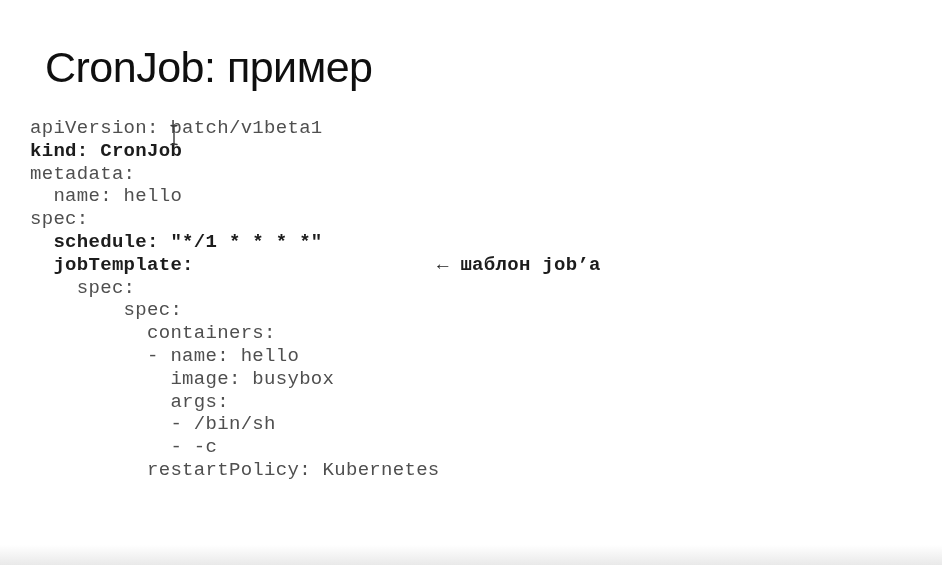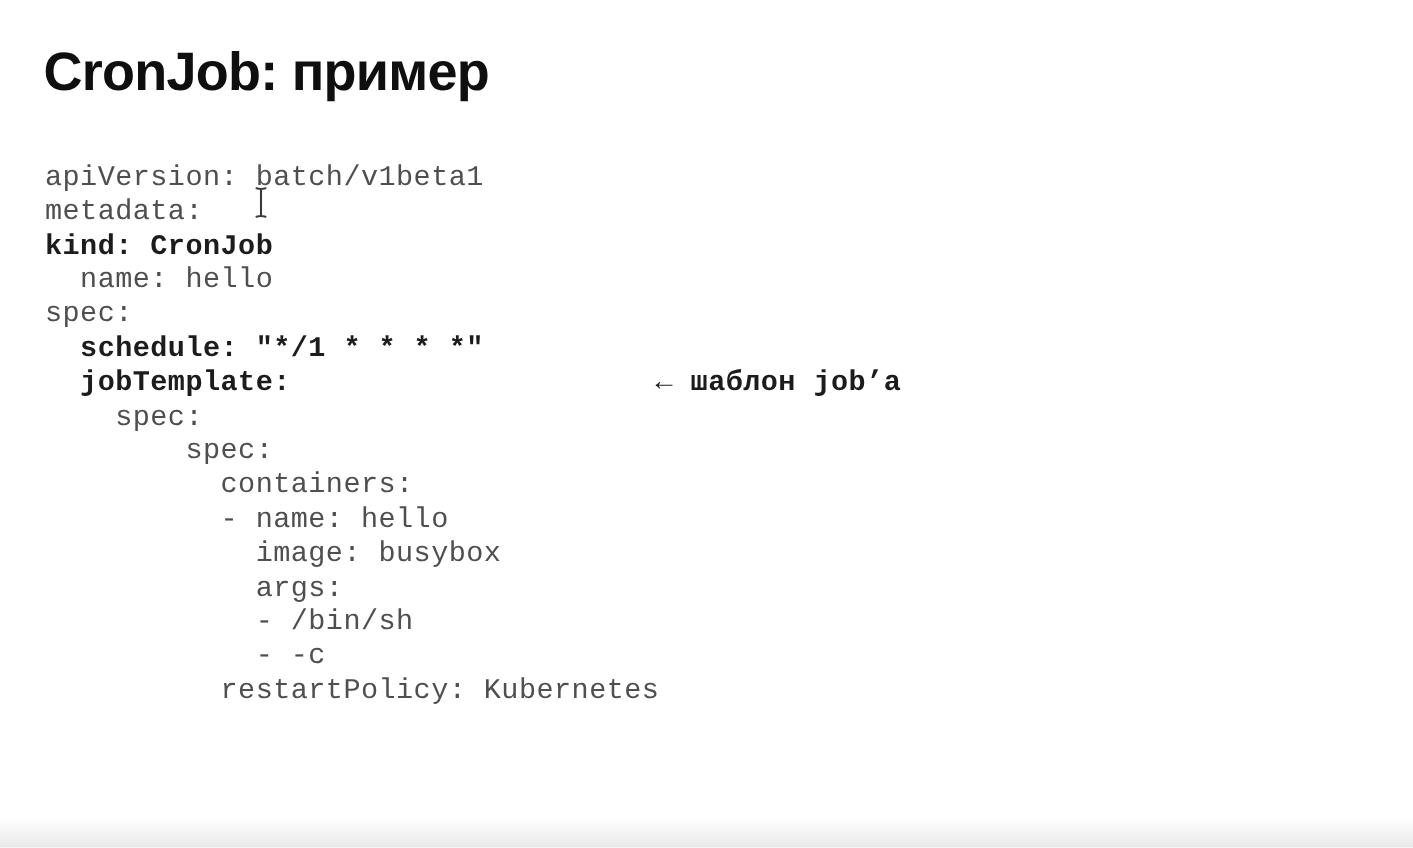--- a/index.html
+++ b/index.html
@@ -15,31 +15,31 @@
     font-family: "Liberation Sans", sans-serif;
   }
   .slide {
     position: absolute;
     inset: 0;
   }
   .slide-title {
     position: absolute;
     left: 29px;
     top: 27px;
-    margin: 0;
+    margin: 16px;
     font-family: "Liberation Sans", sans-serif;
-    font-weight: 700;
-    font-size: 36px;
+    font-weight: 400;
+    font-size: 43px;
     letter-spacing: -0.5px;
     color: #0f0f0f;
   }
   .code-block {
     position: absolute;
     left: 30px;
-    top: 107px;
+    top: 117px;
     font-family: "Liberation Mono", "DejaVu Sans Mono", monospace;
     font-size: 19px;
     line-height: 22.8px;
     letter-spacing: 0.3px;
     color: #4f4f4f;
   }
   .code-line {
     position: relative;
     white-space: pre;
     height: 22.8px;
@@ -77,22 +77,22 @@
 </style>
 </head>
 <body>
 
 <div class="slide">
 
   <h1 class="slide-title">CronJob: пример</h1>
 
   <div class="code-block" id="code-block">
       <div class="code-line"><span class="code-text">apiVersion: batch/v1beta1</span></div>
+      <div class="code-line bold"><span class="code-text">kind: CronJob</span></div>
       <div class="code-line"><span class="code-text">metadata:</span></div>
-      <div class="code-line bold"><span class="code-text">kind: CronJob</span></div>
       <div class="code-line"><span class="code-text">  name: hello</span></div>
       <div class="code-line"><span class="code-text">spec:</span></div>
       <div class="code-line bold"><span class="code-text">  schedule: "*/1 * * * *"</span></div>
       <div class="code-line bold"><span class="code-text">  jobTemplate:</span><span class="code-note">← шаблон job’a</span></div>
       <div class="code-line"><span class="code-text">    spec:</span></div>
       <div class="code-line"><span class="code-text">        spec:</span></div>
       <div class="code-line"><span class="code-text">          containers:</span></div>
       <div class="code-line"><span class="code-text">          - name: hello</span></div>
       <div class="code-line"><span class="code-text">            image: busybox</span></div>
       <div class="code-line"><span class="code-text">            args:</span></div>

